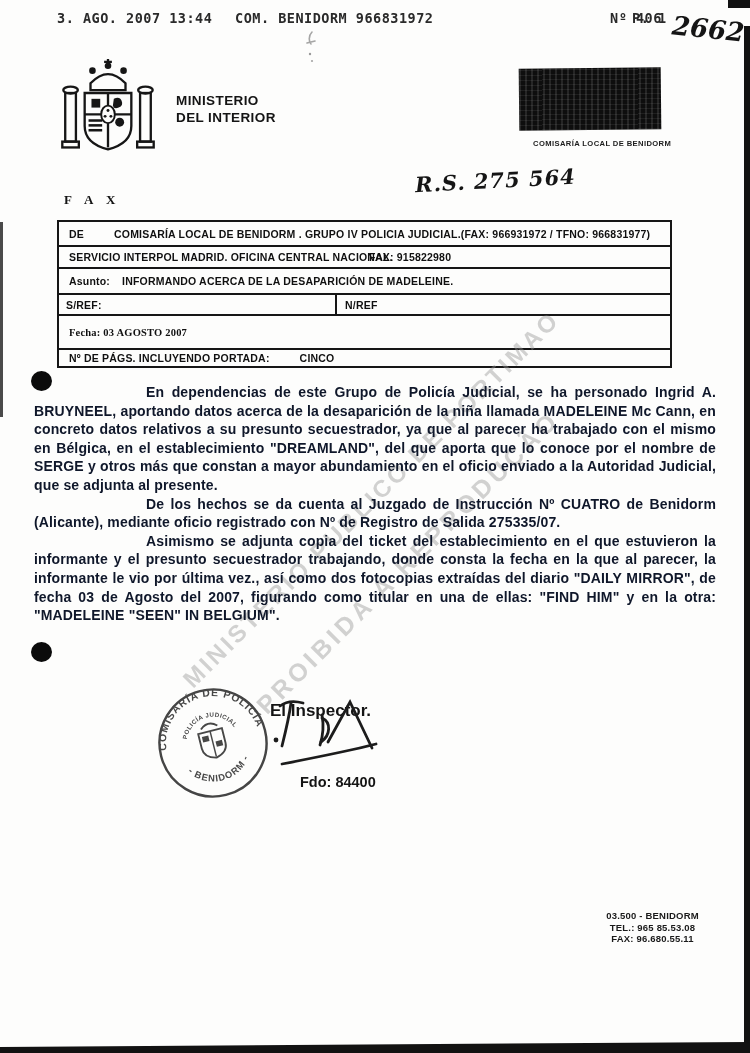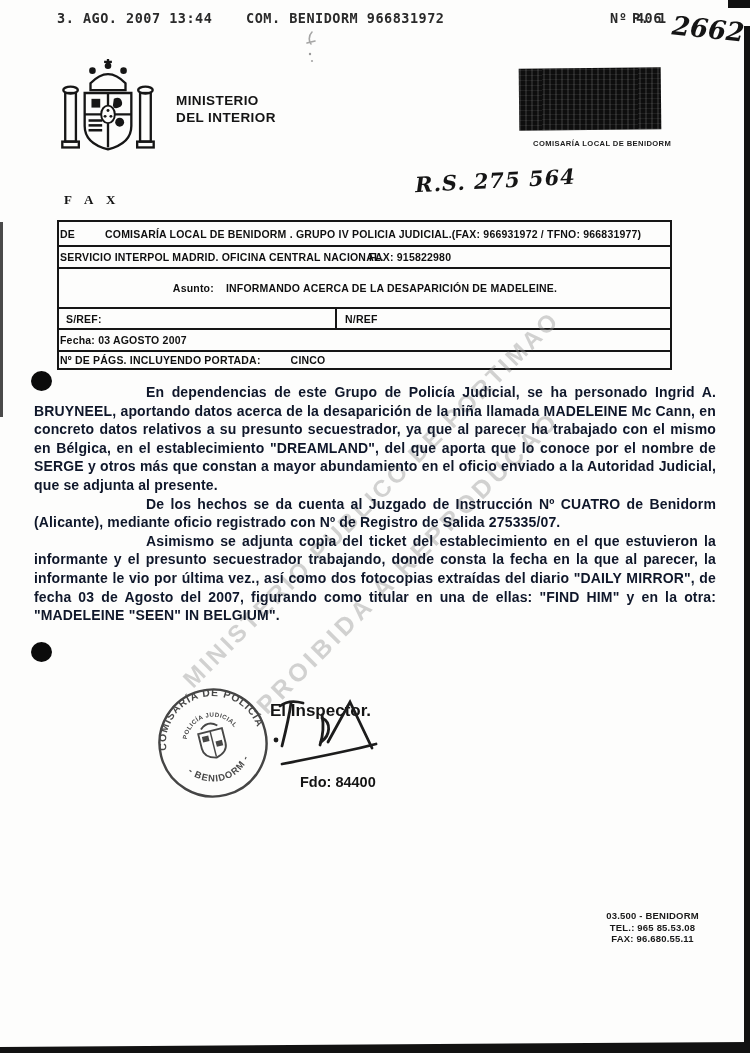--- a/index.html
+++ b/index.html
@@ -47,26 +47,26 @@
     left:57px;top:220px;width:615px;
     border:2px solid #161616;
     background:#fdfdfc;
     box-sizing:border-box;
   }
   .faxtable .row{
     display:flex;align-items:center;
     border-bottom:2px solid #161616;
     font-size:10.5px;font-weight:bold;color:#101010;
     letter-spacing:0.2px;white-space:nowrap;
-    box-sizing:border-box;padding-left:1px;
+    box-sizing:border-box;padding-left:10px;
   }
   .faxtable .row:last-child{border-bottom:none;}
-  .r1{height:25px;} .r2{height:22px;} .r3{height:40px;justify-content:center;}
+  .r1{height:25px;} .r2{height:22px;} .r3{height:26px;}
   .r4{height:21px;padding-left:0 !important;}
-  .r5{height:22px;} .r6{height:16px;}
+  .r5{height:34px;font-family:Liberation Serif, serif;} .r6{height:16px;}
   .cell-l{width:278px;border-right:2px solid #161616;align-self:stretch;display:flex;align-items:center;padding-left:7px;box-sizing:border-box;}
   .cell-r{flex:1;display:flex;align-items:center;padding-left:8px;}
   .gap30{display:inline-block;width:30px;}
   .gap12{display:inline-block;width:12px;}
   .fax-abs{position:absolute;left:310px;}
   
   .wm{
     position:absolute;
     font-family:"Liberation Sans", sans-serif;
     font-weight:bold;white-space:nowrap;
@@ -98,21 +98,21 @@
     color:#1a1a1a;text-align:center;letter-spacing:0.2px;
   }
   .edge{background:#121212;}
 </style>
 </head>
 <body>
 
 <div class="page">
 
   <div class="abs mono" style="left:57px;top:10px;">3. AGO. 2007 13:44</div>
-  <div class="abs mono" style="left:246px;top:10px;">COM. BENIDORM 966831972</div>
+  <div class="abs mono" style="left:235px;top:10px;">COM. BENIDORM 966831972</div>
   <div class="abs mono" style="left:562px;top:10px;padding-left:48px;">Nº 406</div>
   <div class="abs mono" style="left:632px;top:10px;">P. 1</div>
 
   <div class="abs hw" style="left:672px;top:14px;font-size:26px;transform:rotate(6deg);">2662</div>
 
   <svg class="abs" style="left:300px;top:30px;" width="22" height="34" viewBox="0 0 22 34">
     <path d="M12,2 C8,6 9,12 11,14 M7,13 L15,11" stroke="#8f8f8f" stroke-width="1.6" fill="none" stroke-linecap="round" opacity="0.8"></path>
     <circle cx="10" cy="24" r="1.2" fill="#9a9a9a"></circle>
       <circle cx="12" cy="31" r="1.1" fill="#a6a6a6"></circle>
   </svg>

